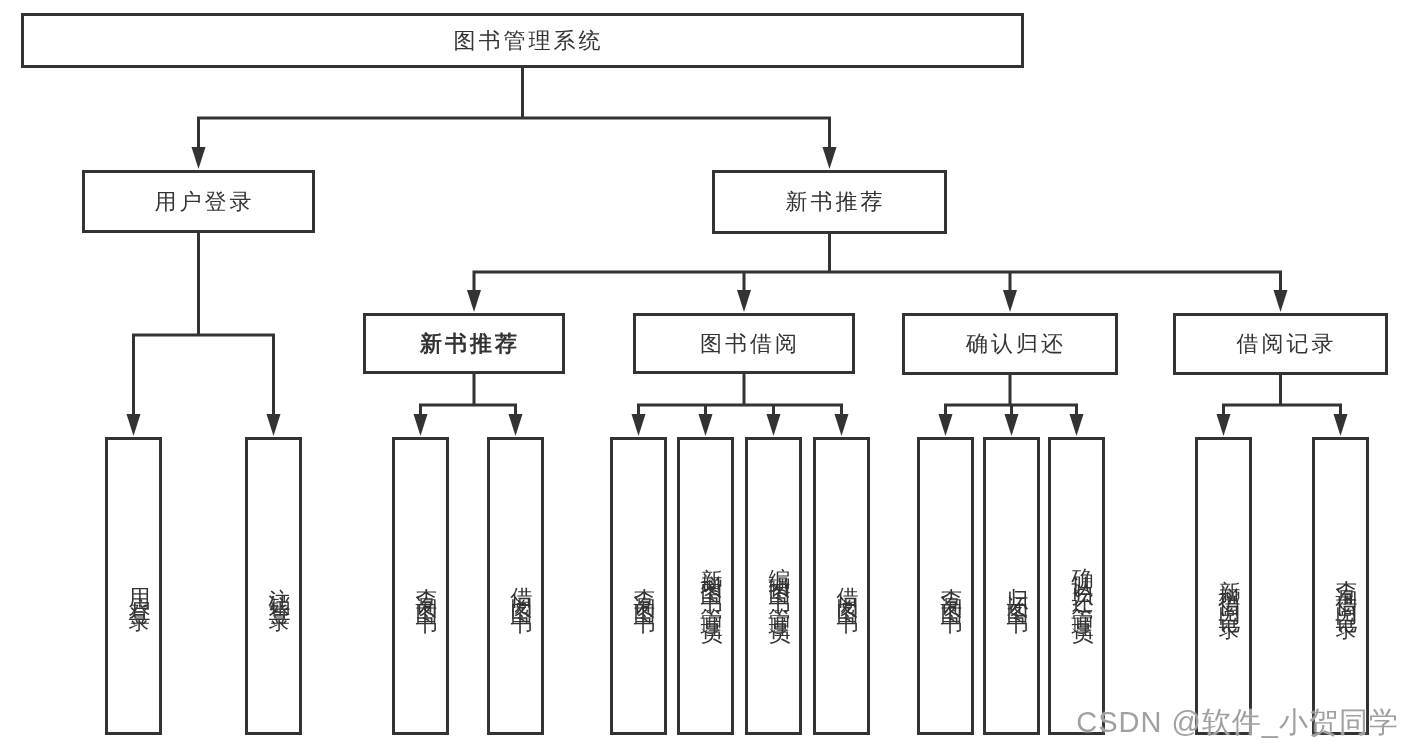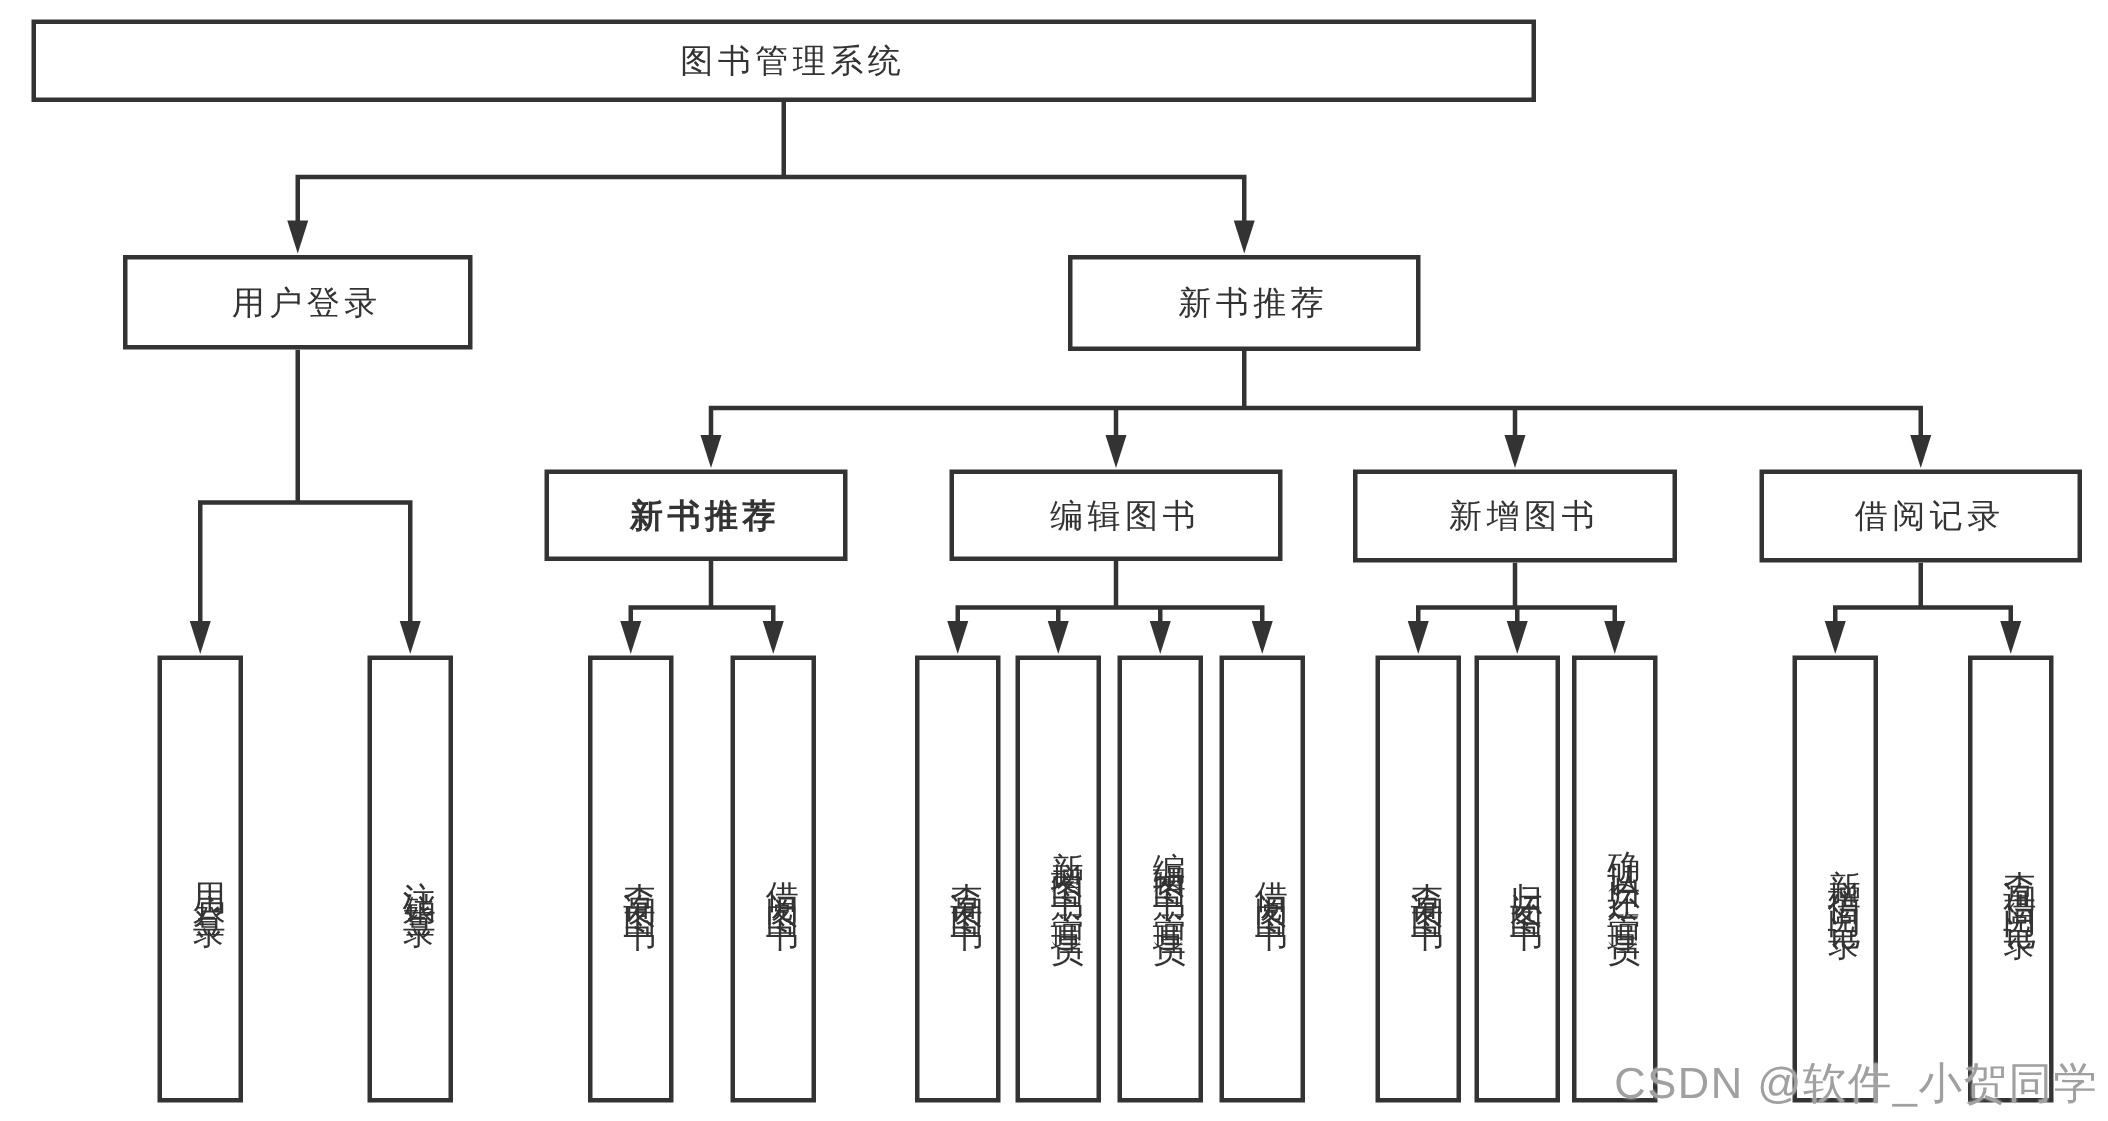--- a/index.html
+++ b/index.html
@@ -82,24 +82,24 @@
     <span class="hlabel">用户登录</span>
   </div>
   <div class="box n-l21">
     <span class="hlabel">新书推荐</span>
   </div>
 
   <div class="box n-l30">
     <span class="hlabel">新书推荐</span>
   </div>
   <div class="box n-l31">
-    <span class="hlabel">编辑图书</span>
+    <span class="hlabel">图书借阅</span>
   </div>
   <div class="box n-l32">
-    <span class="hlabel">新增图书</span>
+    <span class="hlabel">确认归还</span>
   </div>
   <div class="box n-l33">
     <span class="hlabel">借阅记录</span>
   </div>
 
   <div class="box leaf lf0">
     <span class="vlabel">用户登录</span>
   </div>
   <div class="box leaf lf1">
     <span class="vlabel">注销登录</span>

